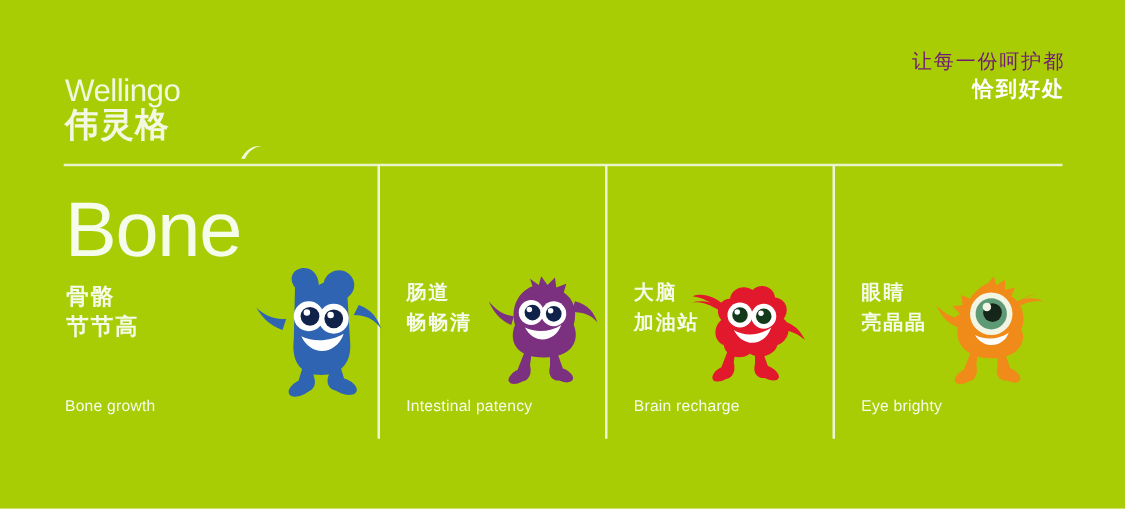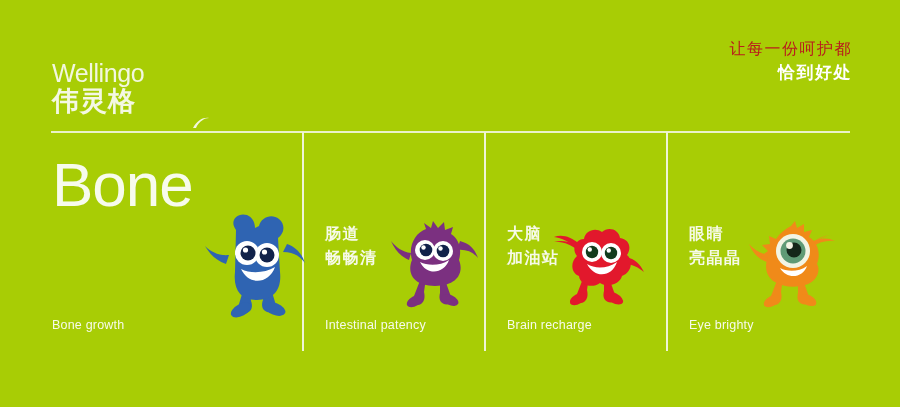--- a/index.html
+++ b/index.html
@@ -60,21 +60,21 @@
     position: absolute;
     right: 48px;
     top: 38px;
     text-align: right;
     font-family: "DejaVu Sans", "Liberation Sans", sans-serif;
   }
   .tagline-line1 {
     font-size: 16px;
     line-height: 22px;
     letter-spacing: 1.5px;
-    color: #b91c1c;
+    color: #701a75;
     font-weight: 400;
   }
   .tagline-line2 {
     font-size: 17px;
     line-height: 24px;
     letter-spacing: 1.5px;
     color: #ffffff;
     font-weight: 700;
   }
 
@@ -184,20 +184,24 @@
     <div class="tagline-line2">恰到好处</div>
   </div>
 
   <div class="hrule"></div>
   <div class="vrule v1"></div>
   <div class="vrule v2"></div>
   <div class="vrule v3"></div>
 
   <div class="col col1">
     <div class="bone-title">Bone</div>
+    <div class="cn-head">
+      <div>骨骼</div>
+      <div>节节高</div>
+    </div>
     <div class="caption">Bone growth</div>
     <div class="mascot">
       <svg width="110" height="110" viewBox="0 0 110 110">
 
         <path d="M46 74 L40 94 C38 101 42 105 48 103 C53 101 54 96 52 91 L50 74 Z" fill="#2f64b2"></path>
         <ellipse cx="42" cy="100" rx="11" ry="6" transform="rotate(-28 42 100)" fill="#2f64b2"></ellipse>
         <path d="M70 72 L76 92 C78 99 74 104 68 102 C63 100 62 95 64 90 L66 72 Z" fill="#2f64b2"></path>
         <ellipse cx="76" cy="99" rx="11" ry="6" transform="rotate(22 76 99)" fill="#2f64b2"></ellipse>
 
         <path d="M30 45 C20 46 12 42 6 36 C11 44 16 50 27 54 Z" fill="#2f64b2"></path>

